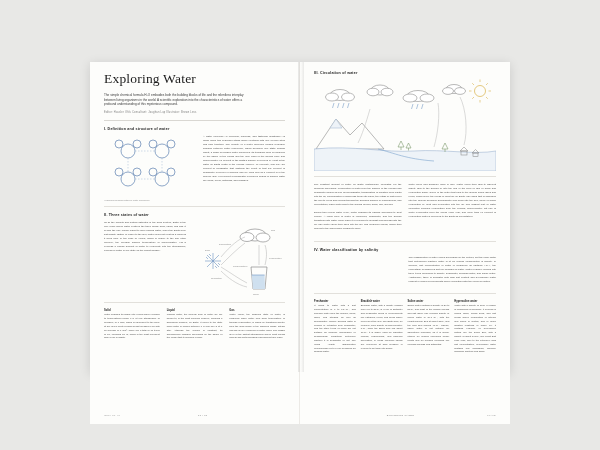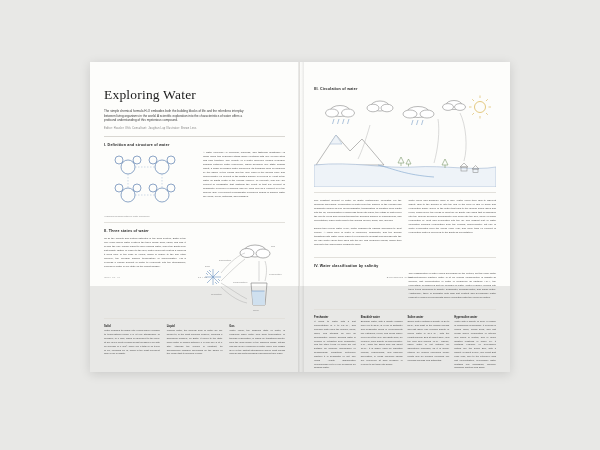--- a/index.html
+++ b/index.html
@@ -11,24 +11,24 @@
   }
   .spread{
     position:absolute;
     left:90px;top:62px;
     width:420px;height:310px;
     display:flex;
     box-shadow:0 2px 10px rgba(0,0,0,0.13);
   }
   .page{
     background:#fdfdfb;
-    width:210px;height:224px;
+    width:210px;height:362px;
     position:relative;
     box-sizing:border-box;
-    padding:19px 14px 10px 14px;
+    padding:3px 14px 10px 14px;
   }
   .page.left{border-right:1px solid #eceae6;}
   .page.right{}
   .gutter-shadow{
     position:absolute;left:208px;top:0;width:6px;height:310px;
     background:linear-gradient(to right, rgba(0,0,0,0.10), rgba(0,0,0,0.0) 45%, rgba(0,0,0,0.08));
     pointer-events:none;
   }
   
   .title{

